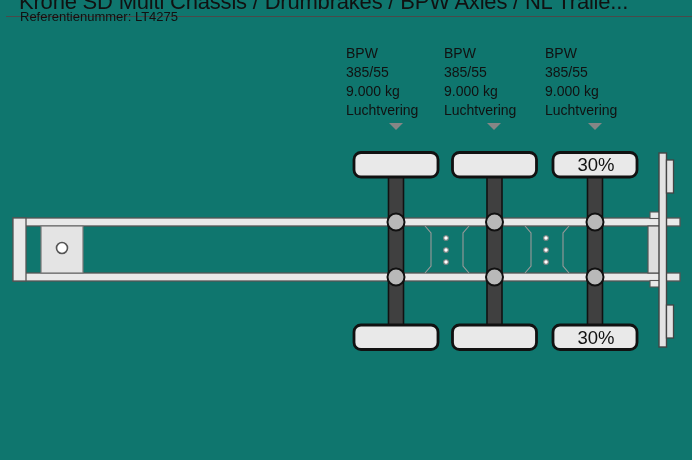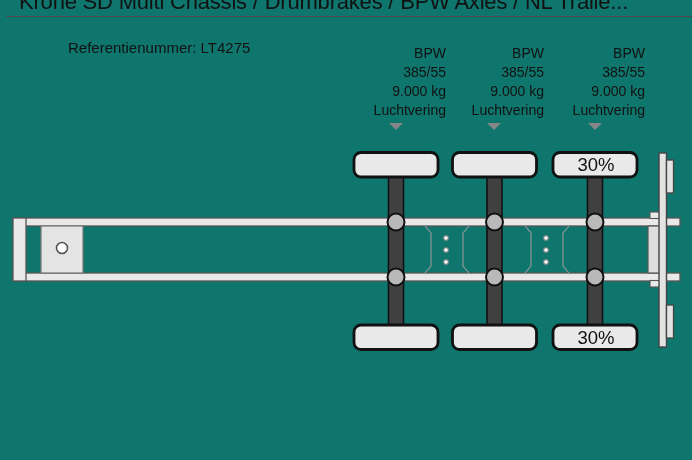--- a/index.html
+++ b/index.html
@@ -9,24 +9,24 @@
   }
   .page-title{
     position:absolute;left:19px;top:-11px;font-size:22px;letter-spacing:-0.2px;
     white-space:nowrap;color:#111;font-weight:400;
   }
   .separator{
     position:absolute;left:6px;top:16px;width:686px;height:0;
     border-top:1px solid #4a4a4a;
   }
   .reference{
-    position:absolute;left:20px;top:39px;font-size:15px;color:#111;margin-left:48px;
+    position:absolute;left:20px;top:9px;font-size:13px;color:#111;
   }
   .axle-label{
-    position:absolute;top:44px;width:100px;text-align:right;
+    position:absolute;top:44px;width:100px;text-align:left;
     font-size:14px;line-height:19px;color:#111;
   }
   .axle-label .caret{
     width:0;height:0;margin:3px auto 0;
     border-left:7px solid transparent;border-right:7px solid transparent;
     border-top:7px solid #868686;
   }
   .lbl-1{left:346px;}
   .lbl-2{left:444px;}
   .lbl-3{left:545px;}

